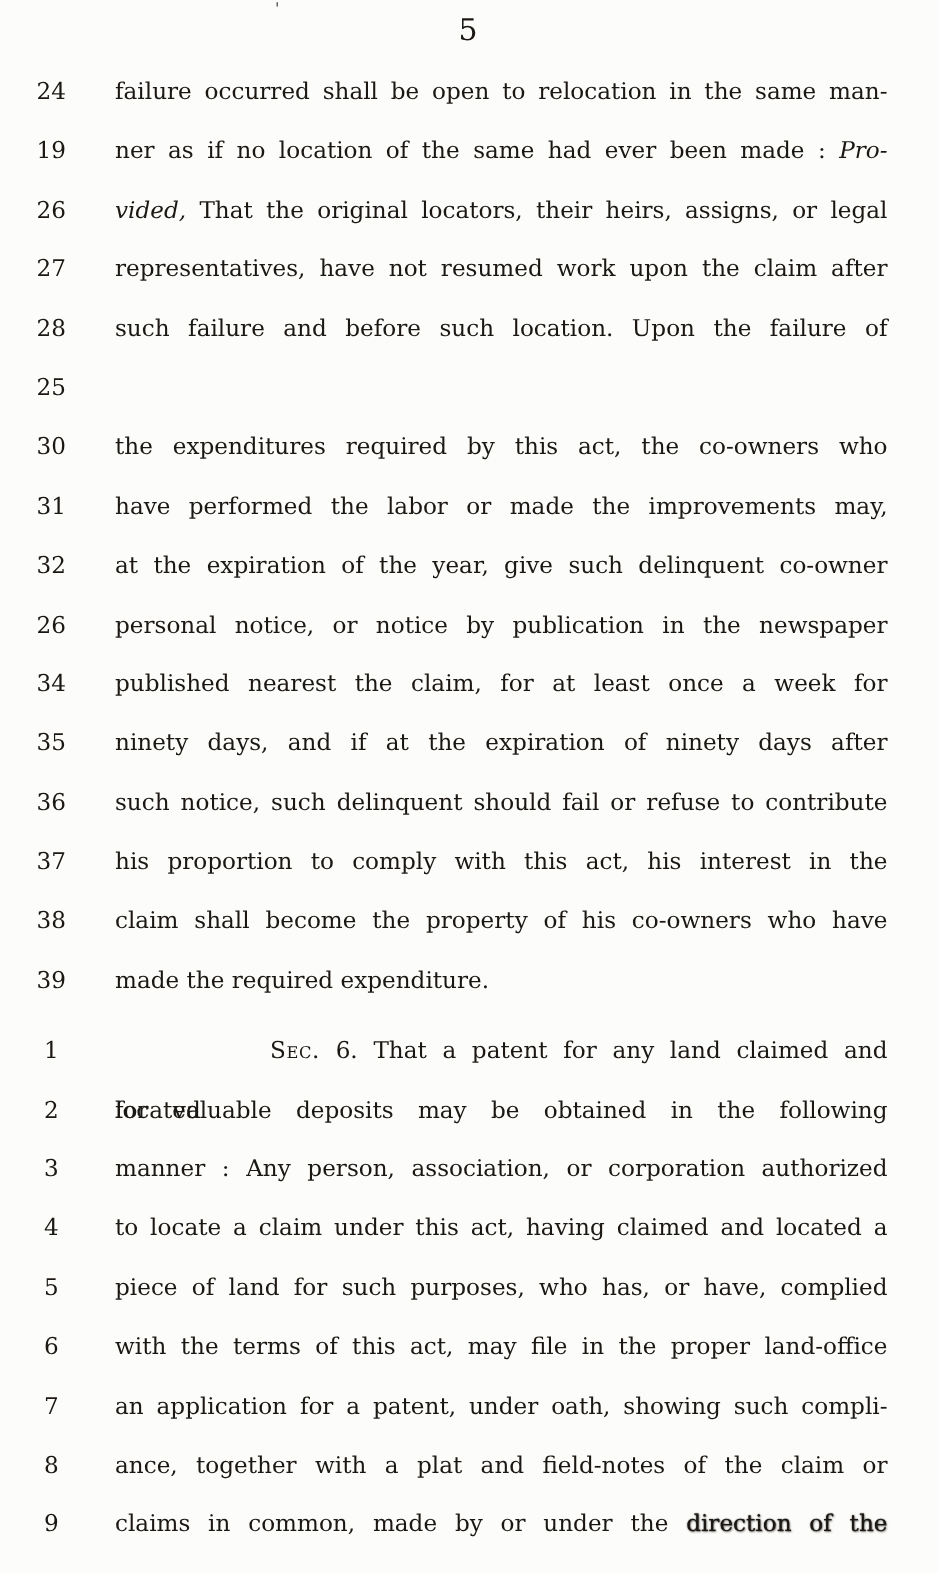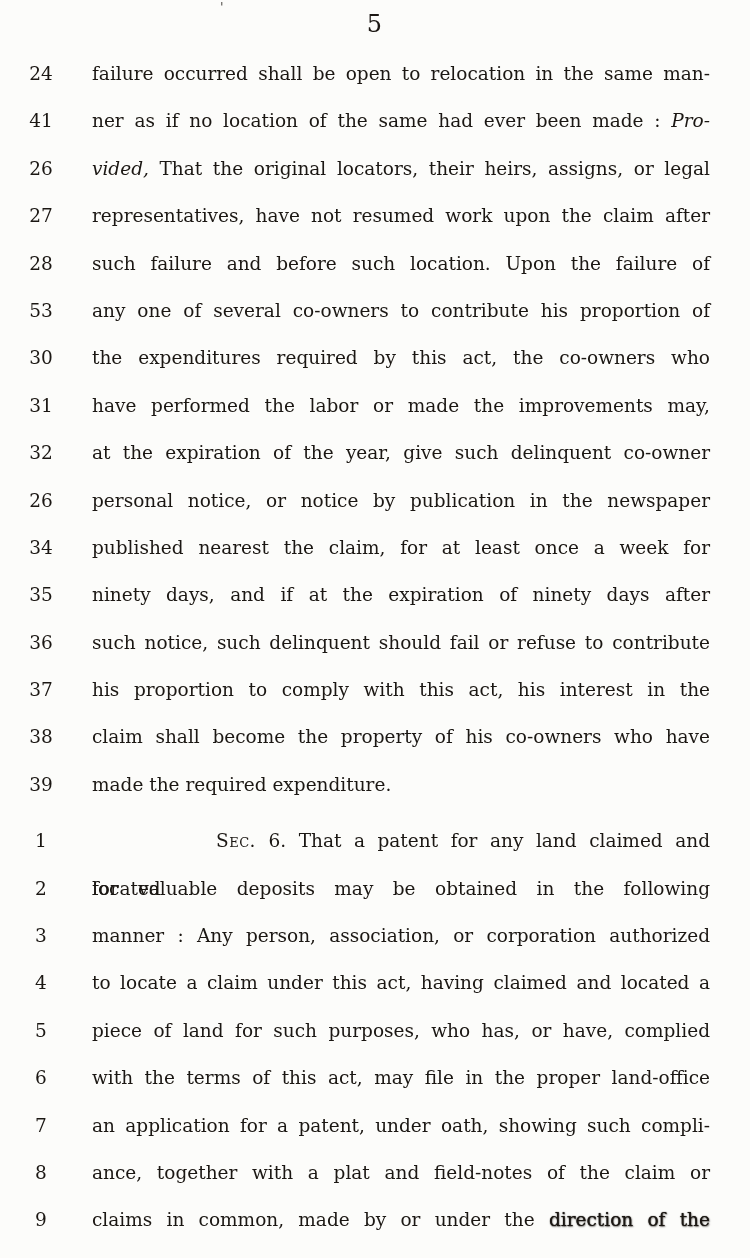--- a/index.html
+++ b/index.html
@@ -70,42 +70,41 @@
   <span class="artifact">'</span>
   <div class="page-number">5</div>
   <div class="text-block">
       <div class="para">
   <div class="line">
     <span class="num">24</span>
     <span class="txt"><span>failure occurred shall be open to relocation in the same man-</span></span>
   </div>
 
   <div class="line">
-    <span class="num">41</span>
+    <span class="num">19</span>
     <span class="txt"><span>ner as if no location of the same had ever been made : </span><span class="it">Pro-</span></span>
   </div>
 
   <div class="line">
     <span class="num">26</span>
     <span class="txt"><span class="it">vided,</span><span> That the original locators, their heirs, assigns, or legal</span></span>
   </div>
 
   <div class="line">
     <span class="num">27</span>
     <span class="txt"><span>representatives, have not resumed work upon the claim after</span></span>
   </div>
 
   <div class="line">
     <span class="num">28</span>
     <span class="txt"><span>such failure and before such location. Upon the failure of</span></span>
   </div>
 
   <div class="line">
-    <span class="num">53</span>
-    <span class="txt"><span>any one of several co-owners to contribute his proportion of</span></span>
+    <span class="num">25</span>
   </div>
 
   <div class="line">
     <span class="num">30</span>
     <span class="txt"><span>the expenditures required by this act, the co-owners who</span></span>
   </div>
 
   <div class="line">
     <span class="num">31</span>
     <span class="txt"><span>have performed the labor or made the improvements may,</span></span>

